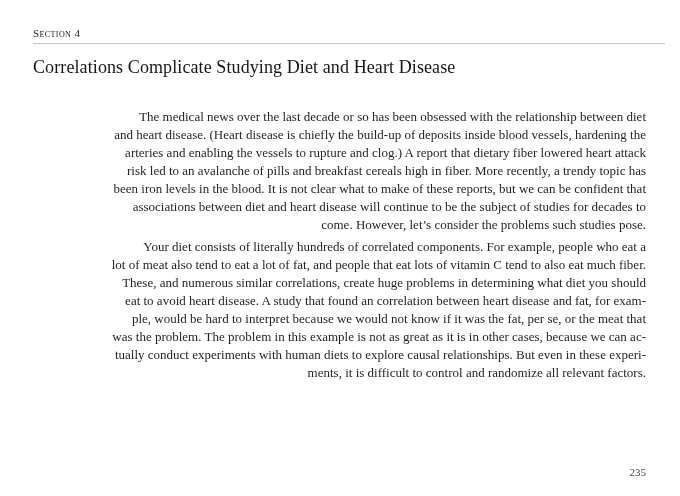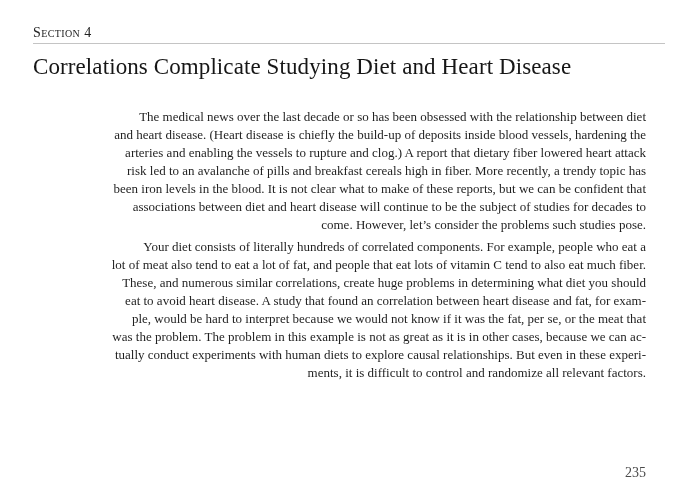--- a/index.html
+++ b/index.html
@@ -15,36 +15,36 @@
     overflow: hidden;
     font-family: "Liberation Serif", serif;
   }
   .doc-header {
     position: absolute;
     left: 33px;
     top: 26px;
     width: 632px;
   }
   .section-label {
-    font-size: 14px;
+    font-size: 11px;
     line-height: 14px;
     font-variant: small-caps;
     letter-spacing: 0.4px;
     color: #222222;
   }
   .header-rule {
     margin-top: 3px;
     border: none;
     border-top: 1px solid #c4c4c4;
     height: 0;
     width: 100%;
   }
   .doc-title {
     margin: 0 0 0 0;
-    font-size: 23px;
+    font-size: 18px;
     line-height: 30px;
     font-weight: 400;
     letter-spacing: 0.1px;
     color: #161616;
   }
   .body-text {
     position: absolute;
     left: 66px;
     top: 108px;
     width: 580px;
@@ -55,21 +55,21 @@
     line-height: 18px;
     color: #1f1f1f;
     white-space: pre-line;
     text-indent: 25px;
     text-align: right;
   }
   .page-number {
     position: absolute;
     top: 467px;
     right: 34px;
-    font-size: 14px;
+    font-size: 11px;
     line-height: 11px;
     color: #4a4a4a;
   }
 </style>
 </head>
 <body>
 
 <div class="page">
 
   <header class="doc-header">

